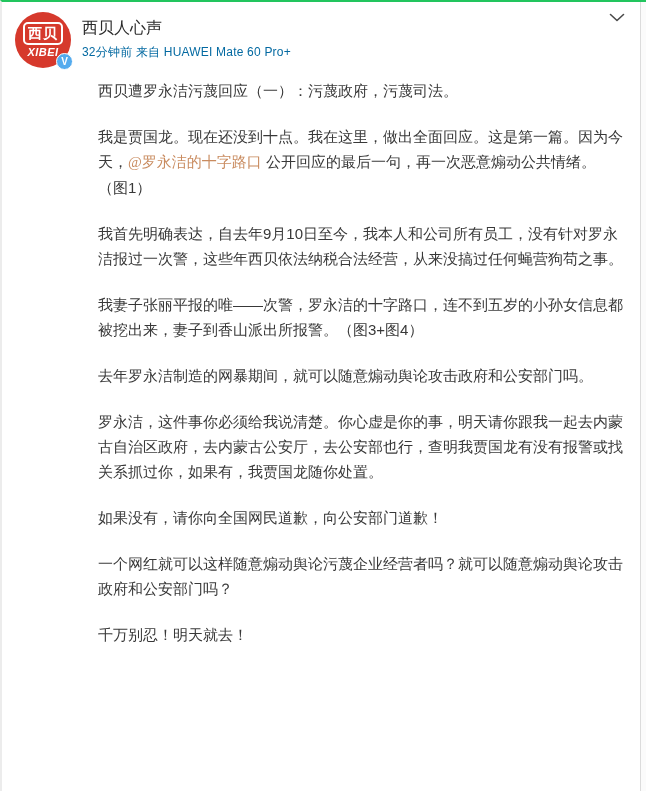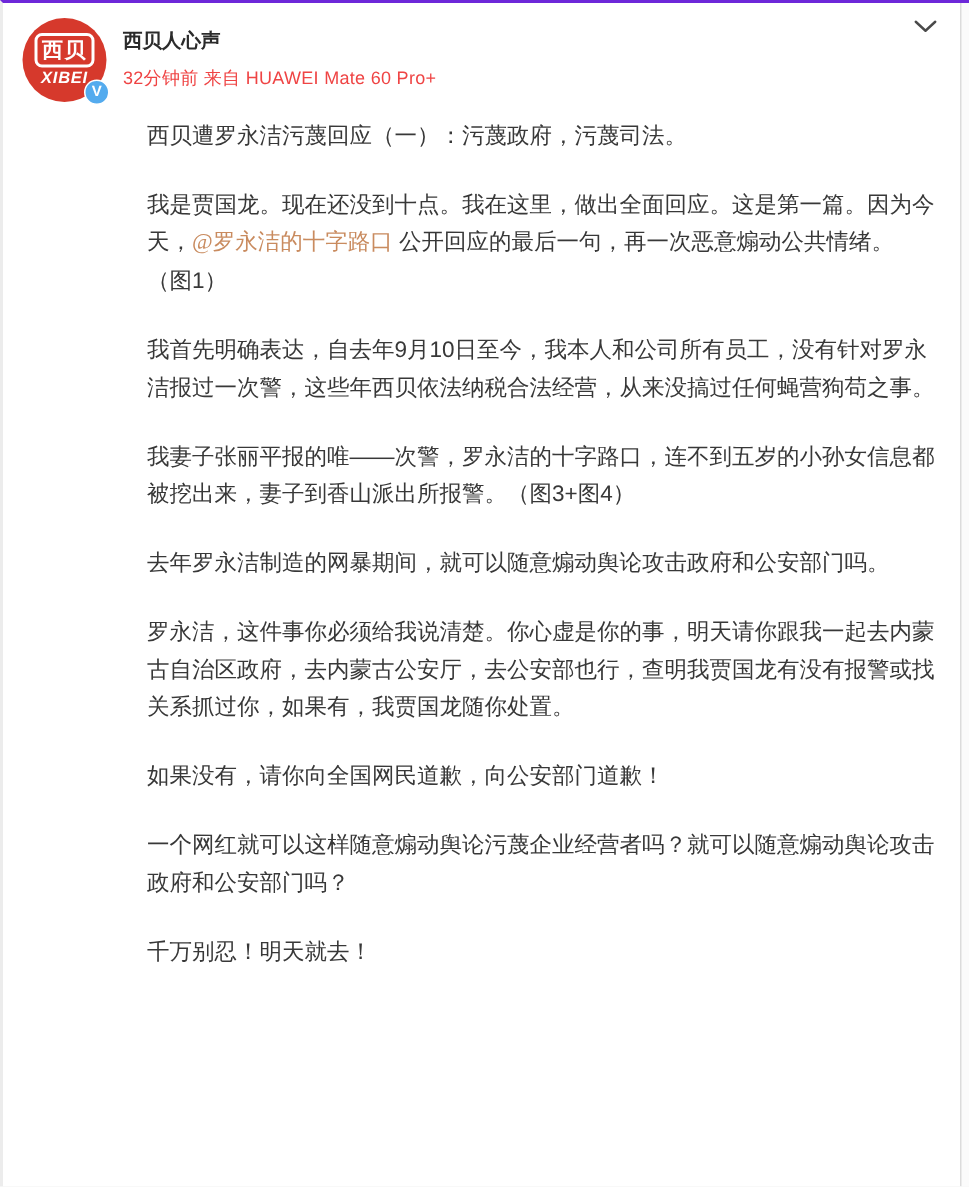--- a/index.html
+++ b/index.html
@@ -4,21 +4,21 @@
 <style>
   * { margin: 0; padding: 0; box-sizing: border-box; }
   html, body { background: #f4f4f4; }
   body { font-family: "Liberation Sans", "DejaVu Sans", sans-serif; }
 
   .page {
     position: relative;
     width: 646px;
     height: 791px;
     background: #ffffff;
-    border-top: 2px solid #6d28d9;
+    border-top: 2px solid #22c55e;
     border-left: 2px solid #ececec;
     overflow: hidden;
   }
   .right-edge {
     position: absolute;
     top: 0; right: 5px;
     width: 1px; height: 100%;
     background: #dcdcdc;
   }
   .right-gutter {
@@ -75,30 +75,30 @@
     font-size: 10px;
     font-weight: bold;
     display: flex;
     align-items: center;
     justify-content: center;
   }
 
   .account-name {
     position: absolute;
     left: 80px; top: 16px;
-    font-size: 13px;
-    font-weight: bold;
+    font-size: 16px;
+    font-weight: normal;
     color: #2b2b2b;
     cursor: pointer;
   }
   .post-meta {
     position: absolute;
     left: 80px; top: 42px;
     font-size: 12px;
-    color: #ef4444;
+    color: #0369a1;
     letter-spacing: 0.2px;
   }
 
   .collapse-btn {
     position: absolute;
     top: 6px; right: 18px;
     width: 22px; height: 20px;
     display: flex;
     align-items: center;
     justify-content: center;

